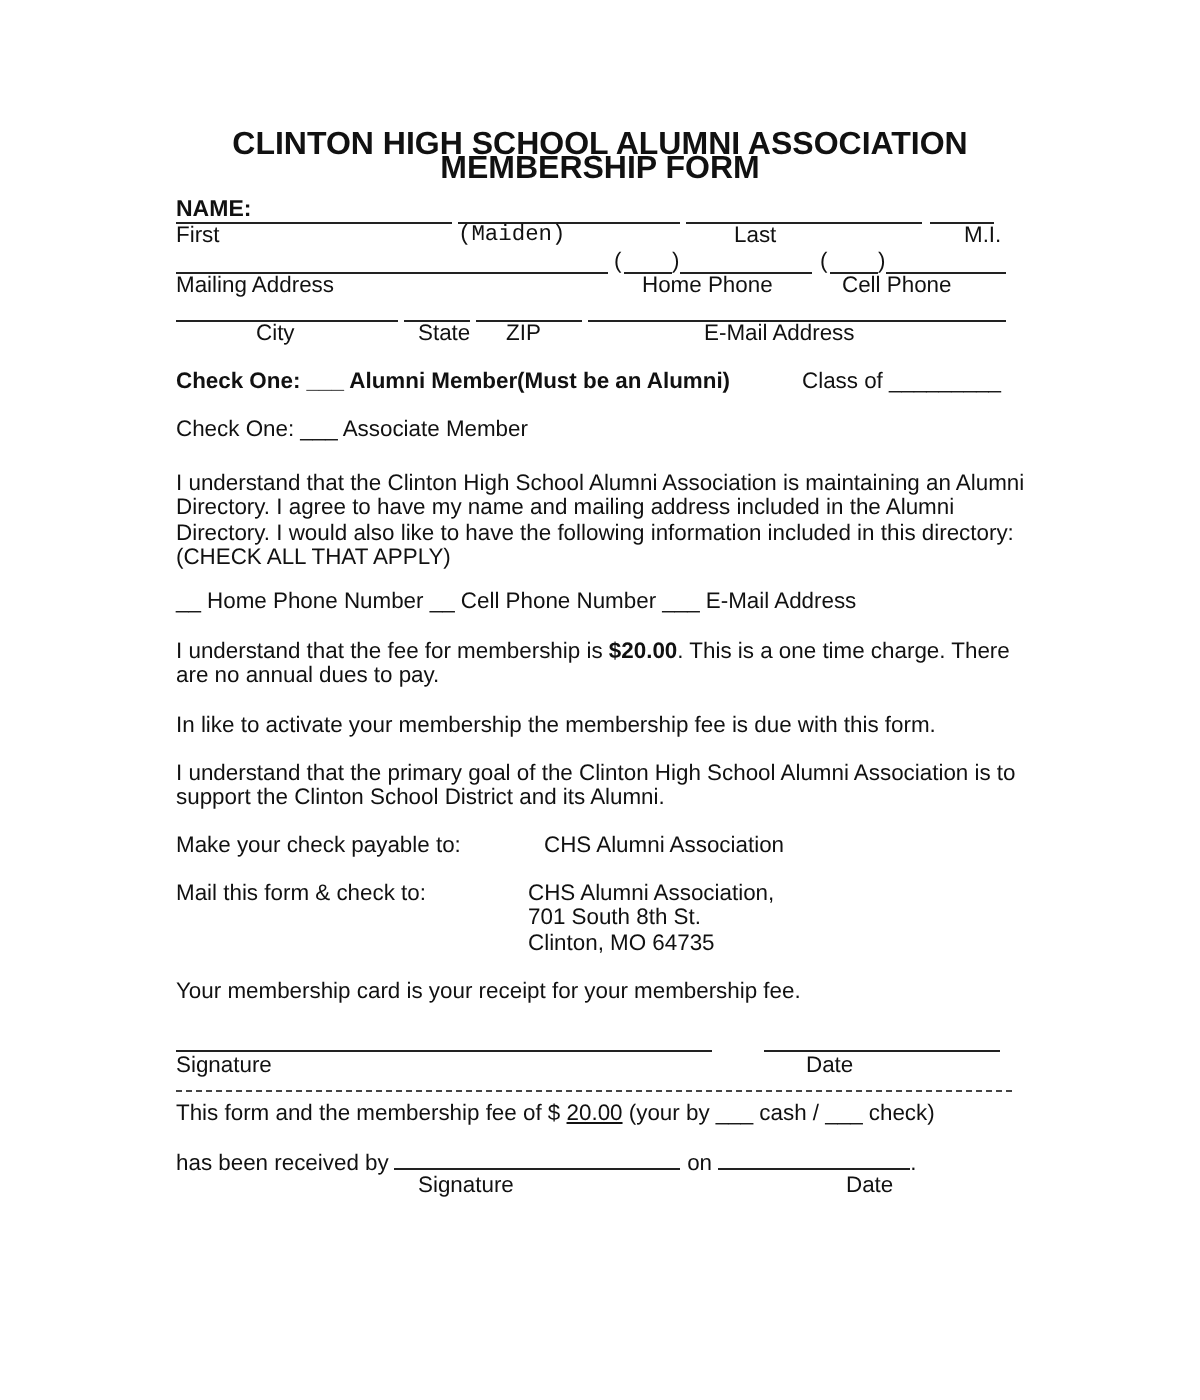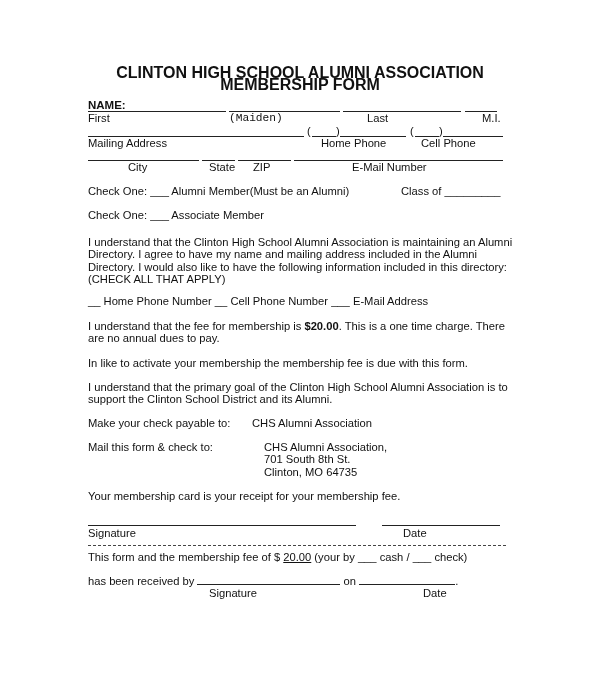--- a/index.html
+++ b/index.html
@@ -46,35 +46,35 @@
 <div class="abs" style="left:321px; top:137px;">Home Phone</div>
 <div class="abs" style="left:421px; top:137px;">Cell Phone</div>
 
 <div class="line" style="left:88px; top:160px; width:111px;"></div>
 <div class="line" style="left:202px; top:160px; width:33px;"></div>
 <div class="line" style="left:238px; top:160px; width:53px;"></div>
 <div class="line" style="left:294px; top:160px; width:209px;"></div>
 <div class="abs" style="left:88px; top:161px;margin-left:40px;">City</div>
 <div class="abs" style="left:209px; top:161px;">State</div>
 <div class="abs" style="left:253px; top:161px;">ZIP</div>
-<div class="abs" style="left:352px; top:161px;">E-Mail Number</div>
+<div class="abs" style="left:352px; top:161px;">E-Mail Address</div>
 
-<div class="abs" style="left:88px; top:185px;">Check One: ___ Alumni Member(Must be an Alumni)</div>
+<div class="abs" style="left:88px; top:185px;font-weight:bold;">Check One: ___ Alumni Member(Must be an Alumni)</div>
 <div class="abs" style="left:401px; top:185px;">Class of _________</div>
 <div class="abs" style="left:88px; top:209px;">Check One: ___ Associate Member</div>
 
 <div class="para" style="top:236px;">I understand that the Clinton High School Alumni Association is maintaining an Alumni Directory. I agree to have my name and mailing address included in the Alumni Directory. I would also like to have the following information included in this directory: (CHECK   ALL THAT APPLY)</div>
 <div class="abs" style="left:88px; top:295px;">__ Home Phone Number __ Cell Phone Number ___ E-Mail Address</div>
 
 <div class="para" style="top:320px;"><span>I understand that the fee for membership is </span><span class="bold">$20.00</span><span>. This is a one time charge. There are no annual dues to pay.</span></div>
 <div class="para" style="top:357px;">In like to activate your membership the membership fee is due with this form.</div>
 <div class="para" style="top:381px;">I understand that the primary goal of the Clinton High School Alumni Association is to support the Clinton School District and its Alumni.</div>
 
 <div class="abs" style="left:88px; top:417px;">Make your check payable to:</div>
-<div class="abs" style="left:252px; top:417px;">CHS Alumni Association</div>
+<div class="abs" style="left:272px; top:417px;">CHS Alumni Association</div>
 <div class="abs" style="left:88px; top:441px;">Mail this form &amp; check to:</div>
 <div class="abs" style="left:264px; top:441px;">CHS Alumni Association,</div>
 <div class="abs" style="left:264px; top:453px;">701 South 8th St.</div>
 <div class="abs" style="left:264px; top:466px;">Clinton, MO 64735</div>
 <div class="abs" style="left:88px; top:490px;">Your membership card is your receipt for your membership fee.</div>
 
 <div class="line" style="left:88px; top:525px; width:268px;"></div>
 <div class="line" style="left:382px; top:525px; width:118px;"></div>
 <div class="abs" style="left:88px; top:527px;">Signature</div>
 <div class="abs" style="left:403px; top:527px;">Date</div>

